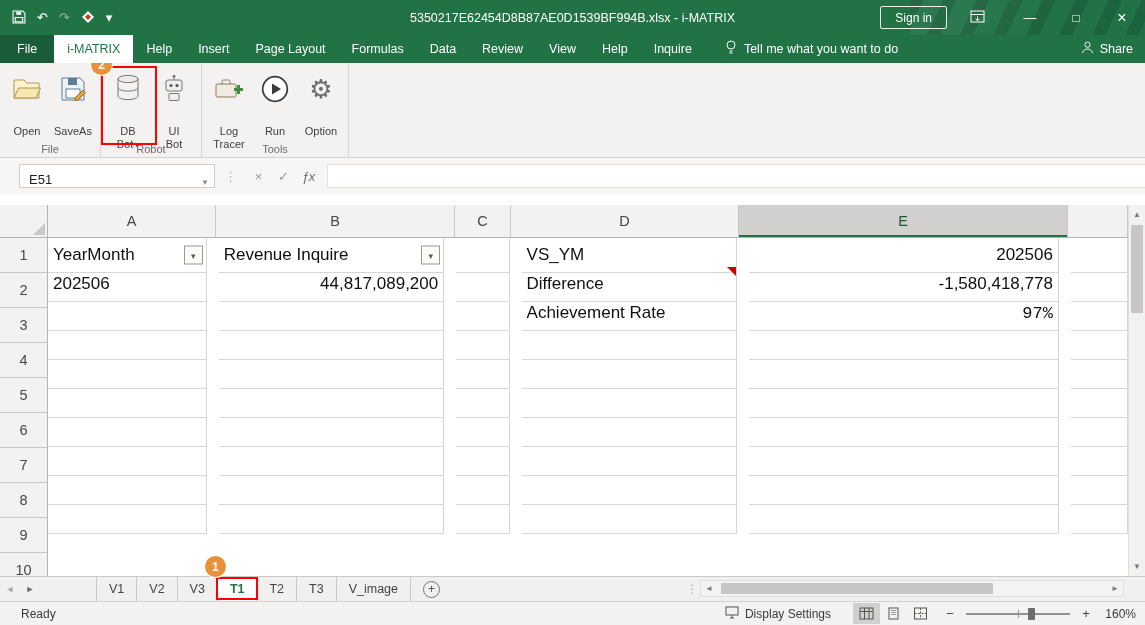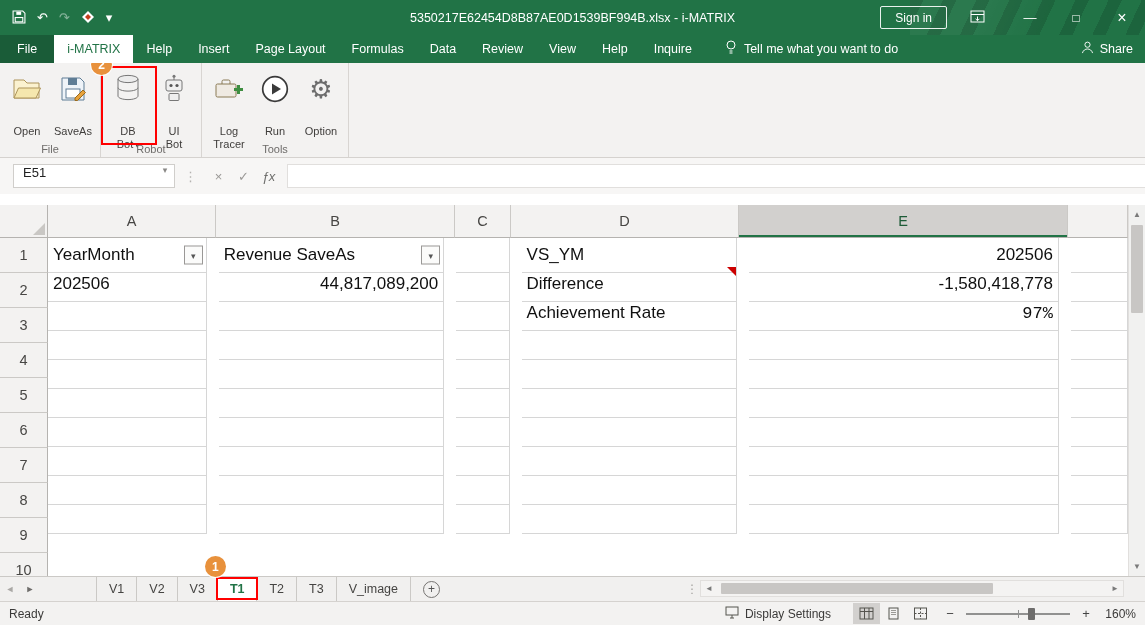--- a/index.html
+++ b/index.html
@@ -40,21 +40,21 @@
   .rlabel{font-size:11px;color:#3f3d3b;line-height:13px;text-align:center;margin-top:20px;white-space:nowrap;}
   .dd{font-size:8px;color:#3f3d3b;margin-left:2px;}
   .gearglyph{font-size:26px;color:#6d6d6d;line-height:30px;}
   .hlbox2{position:absolute;left:-5px;top:-1px;width:calc(100% + 12px);height:79px;border:2px solid #ff0000;pointer-events:none;z-index:5;}
   .badge{position:absolute;width:21px;height:21px;border-radius:50%;background:#e8913c;color:#fff;font-size:12px;font-weight:bold;display:flex;align-items:center;justify-content:center;z-index:7;box-shadow:0 0 0 1px rgba(255,255,255,.85);}
   .badge.b2{left:-15px;top:-13px;}
   .badge.b1{left:-13px;top:-21px;}
 
   
   .fbar{position:absolute;left:0;top:158px;width:100%;height:36px;background:#f7f6f5;display:flex;align-items:center;z-index:7;}
-  .namebox{position:relative;width:162px;height:24px;margin-left:13px;background:#fff;border:1px solid #d0cecb;display:flex;align-items:flex-start;}
+  .namebox{position:relative;width:196px;height:24px;margin-left:19px;background:#fff;border:1px solid #d0cecb;display:flex;align-items:flex-end;}
   .nbtext{flex:1;padding-left:9px;font-size:13px;color:#222;}
   .nbarrow{width:18px;text-align:center;color:#8a8886;font-size:9px;}
   .fdots{color:#b5b3b0;font-size:13px;margin:0 9px;}
   .fico{width:25px;text-align:center;font-size:13px;color:#9a9896;}
   .fico.fx{font-style:italic;color:#6f6f6d;}
   .finput{flex:1;height:24px;margin-left:6px;background:#fff;border:1px solid #e1dfdd;border-right:none;font-size:13px;padding:3px 7px;}
 
   
   .grid{position:absolute;left:0;top:205px;width:1128px;height:371px;overflow:hidden;background:#fff;}
   .corner{position:absolute;left:0;top:0;width:48px;height:33px;background:#f3f2f1;border-right:1px solid #b5b3b0;border-bottom:1px solid #b5b3b0;}
@@ -90,21 +90,21 @@
   .hlbox{position:absolute;left:-2px;top:0;right:-2px;bottom:1px;border:2px solid #ff0000;pointer-events:none;z-index:5;}
   .addtab{margin-left:12px;align-self:center;width:17px;height:17px;border:1px solid #767472;border-radius:50%;display:flex;align-items:center;justify-content:center;font-size:12px;color:#555;}
   .tdots{position:absolute;left:686px;top:0;height:24px;display:flex;align-items:center;color:#a5a3a0;font-size:12px;}
   .hscroll{position:absolute;left:700px;top:3px;width:424px;height:17px;background:#f4f3f2;border:1px solid #e1dfdd;display:flex;align-items:center;}
   .harrow{width:16px;text-align:center;font-size:8px;color:#7a7a7a;}
   .htrack{position:relative;flex:1;height:100%;}
   .hthumb{position:absolute;left:4px;top:2px;width:272px;height:11px;background:#c8c6c4;border-radius:1px;}
 
   
   .statusbar{position:absolute;left:0;top:601px;width:100%;height:24px;background:#f3f2f1;border-top:1px solid #d5d2cf;display:flex;align-items:center;font-size:12px;color:#3b3a39;z-index:6;}
-  .ready{margin-left:9px;text-align:right;}
+  .ready{margin-left:21px;text-align:right;}
   .sright{position:absolute;right:6px;display:flex;align-items:center;gap:8px;height:100%;}
   .dsbtn{display:flex;align-items:center;gap:6px;padding:0 4px;}
   .viewicons{display:flex;margin-left:10px;}
   .vicon{width:27px;height:21px;display:flex;align-items:center;justify-content:center;}
   .vicon.active{background:#d2d0ce;}
   .zbtn{width:16px;text-align:center;font-size:13px;color:#444;}
   .ztrack{position:relative;width:104px;height:2px;background:#919190;}
   .ztrack::before{content:"";position:absolute;left:50%;top:-3px;width:1px;height:8px;background:#919190;}
   .zthumb{position:absolute;left:60%;top:-5px;width:7px;height:12px;background:#6e6d6c;border-radius:1px;}
   .zval{min-width:34px;text-align:right;margin-right:3px;}
@@ -298,21 +298,21 @@
         <div class="rowhead">9</div>
         <div class="rowhead">10</div>
       </div>
     <div class="gbody">
         <div class="grow">
           <div class="gcell" style="width: 168px;">
             <span class="ctext">YearMonth</span>
             <span class="fbtn">▾</span>
           </div>
           <div class="gcell" style="width: 239px;">
-            <span class="ctext">Revenue SaveAs</span>
+            <span class="ctext">Revenue Inquire</span>
             <span class="fbtn">▾</span>
           </div>
           <div class="gcell" style="width: 56px;"></div>
           <div class="gcell" style="width: 228px;">
             <span class="ctext">VS_YM</span>
           </div>
           <div class="gcell right" style="width: 329px;">
             <span class="ctext">202506</span>
           </div>
           <div class="gcell" style="width: 60px;"></div>

